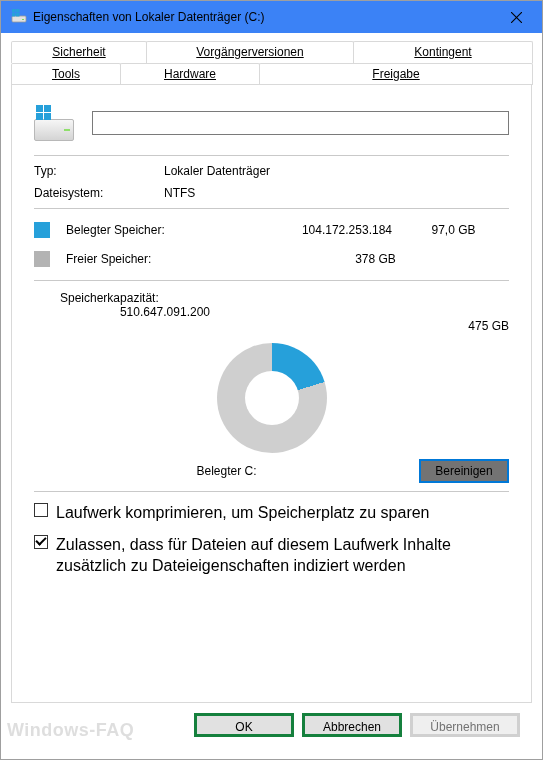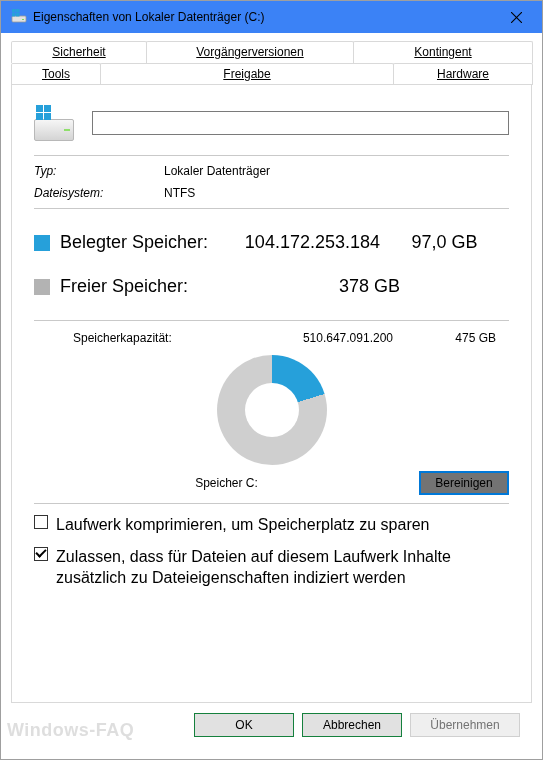--- a/index.html
+++ b/index.html
@@ -158,51 +158,53 @@
     border: 1px solid #7a7a7a;
     background: #fff;
     box-sizing: border-box;
   }
 
   .kv {
     display: flex;
     font-size: 12px;
     margin: 8px 0;
   }
-  .kv .k { width: 130px; font-style: italic; }
+  .kv .k { width: 130px; }
   .kv .v { flex: 1 1 auto; }
   hr.sep {
     border: none;
     border-top: 1px solid #c9c9c9;
     margin: 8px 0 6px 0;
   }
 
   .space-row {
     display: flex;
     align-items: center;
-    font-size: 18px;
-    margin: 23px 0;
+    font-size: 12px;
+    margin: 13px 0;
+    gap: 6px;
   }
   .swatch {
     width: 16px;
     height: 16px;
     margin-right: 10px;
     flex-shrink: 0;
   }
   .swatch.used { background: #26a0da; }
   .swatch.free { background: #b3b3b3; }
   .space-row .label { width: 170px; }
   .space-row .bytes { width: 150px; text-align: right; }
   .space-row .hr    { flex: 1 1 auto; text-align: center; }
 
   .cap-row {
     display: flex;
     font-size: 12px;
-    margin: 10px 13px;
+    margin: 10px 0;
     padding-left: 26px;
+    flex-direction: column;
   }
   .cap-row .label { width: 170px; }
   .cap-row .bytes { width: 150px; text-align: right; }
   .cap-row .hr    { flex: 1 1 auto; text-align: right; }
 
   .pie-wrap {
     display: flex;
     justify-content: center;
     margin: 8px 0 6px 0;
   }
@@ -229,21 +231,21 @@
     margin-bottom: 4px;
   }
   .drive-label-row .lbl {
     flex: 1 1 auto;
     text-align: center;
     font-size: 12px;
   }
   .btn {
     min-width: 90px;
     height: 24px;
-    border: 1px solid #15803d;
+    border: 3px solid #15803d;
     background: #e1e1e1;
     font-family: inherit;
     font-size: 12px;
     padding: 4px 14px;
     box-sizing: border-box;
   }
   .btn.focus {
     border: 2px solid #0078d7;
     background: #737373;
     padding: 0 13px;
@@ -357,23 +359,23 @@
   <div class="body">
     <div class="tabs-wrap">
 
       <div class="tab-rows">
         <div class="tab-row back">
           <div class="tab" style="width:136px">Sicherheit</div>
           <div class="tab" style="width:208px">Vorgängerversionen</div>
           <div class="tab" style="flex:1">Kontingent</div>
         </div>
         <div class="tab-row front">
-          <div class="tab" style="width:90px">Tools</div>
+          <div class="tab" style="width:110px">Tools</div>
+          <div class="tab" style="width:140px">Hardware</div>
           <div class="tab" style="flex:1">Freigabe</div>
-          <div class="tab" style="width:140px">Hardware</div>
         </div>
       </div>
 
       <div class="tab-panel">
 
         <div class="row-top">
           <div class="drive-icon">
             <div class="base"></div>
             <div class="slot"></div>
             <svg class="win" viewBox="0 0 16 16">
@@ -417,21 +419,21 @@
           <div class="label">Speicherkapazität:</div>
           <div class="bytes">510.647.091.200</div>
           <div class="hr">475 GB</div>
         </div>
 
         <div class="pie-wrap">
           <div class="pie"></div>
         </div>
 
         <div class="drive-label-row">
-          <div class="lbl">Speicher C:</div>
+          <div class="lbl">Belegter C:</div>
           <button class="btn focus">Bereinigen</button>
         </div>
 
         <hr class="sep">
 
         <div class="check-row">
           <span class="chk"></span>
           <span>Laufwerk komprimieren, um Speicherplatz zu sparen</span>
         </div>
         <div class="check-row">

